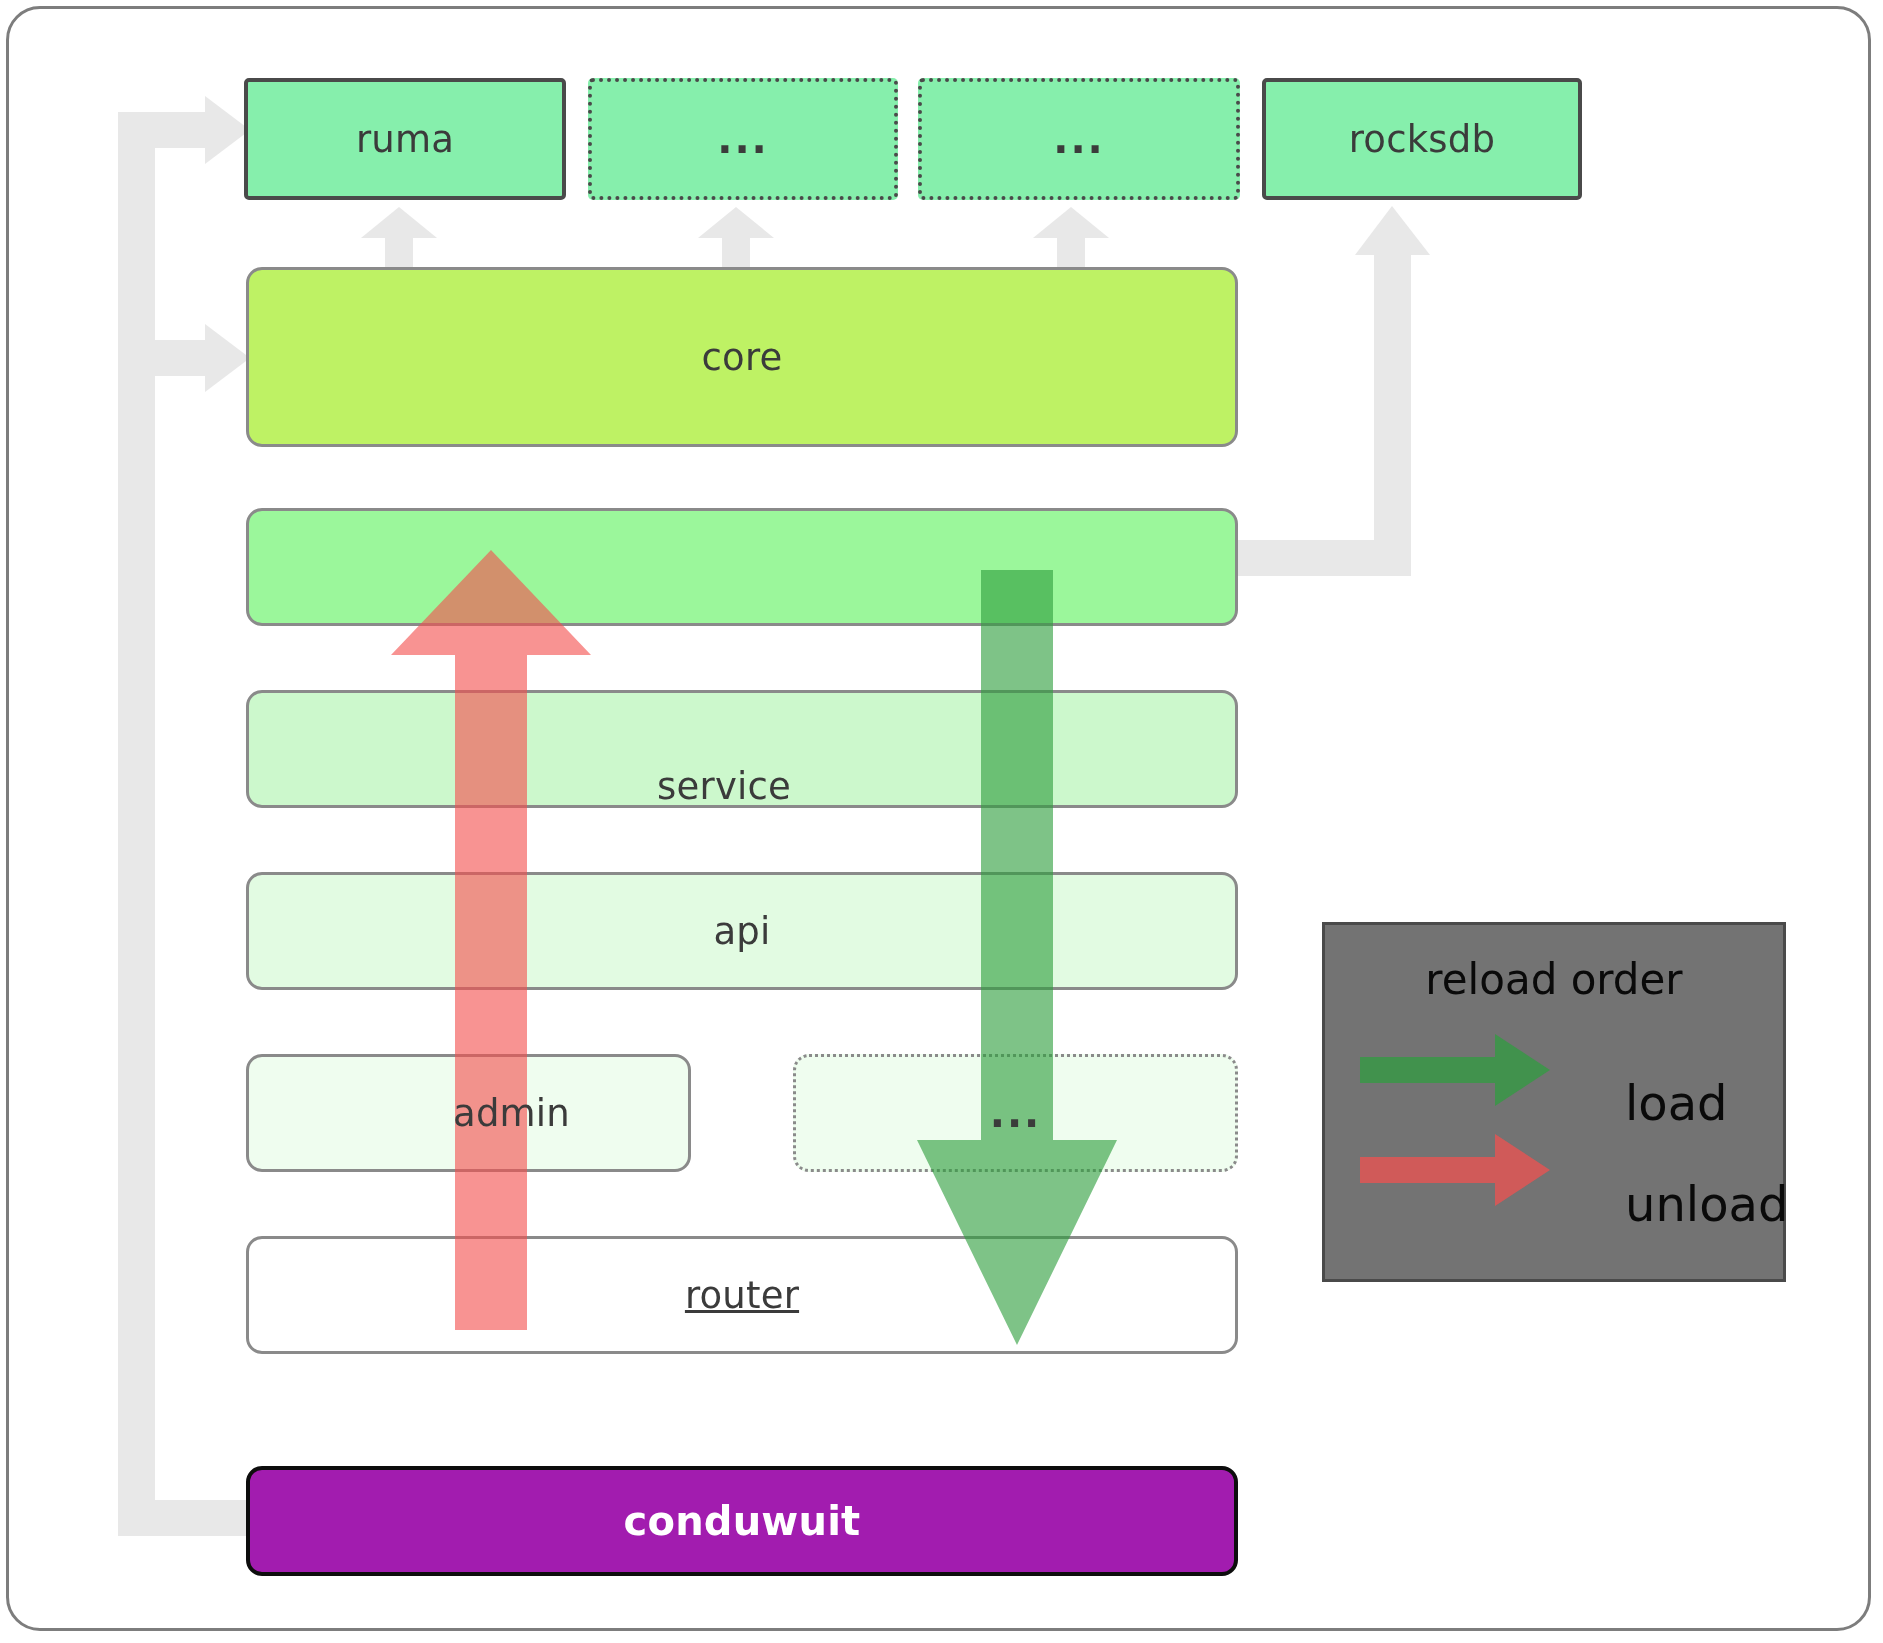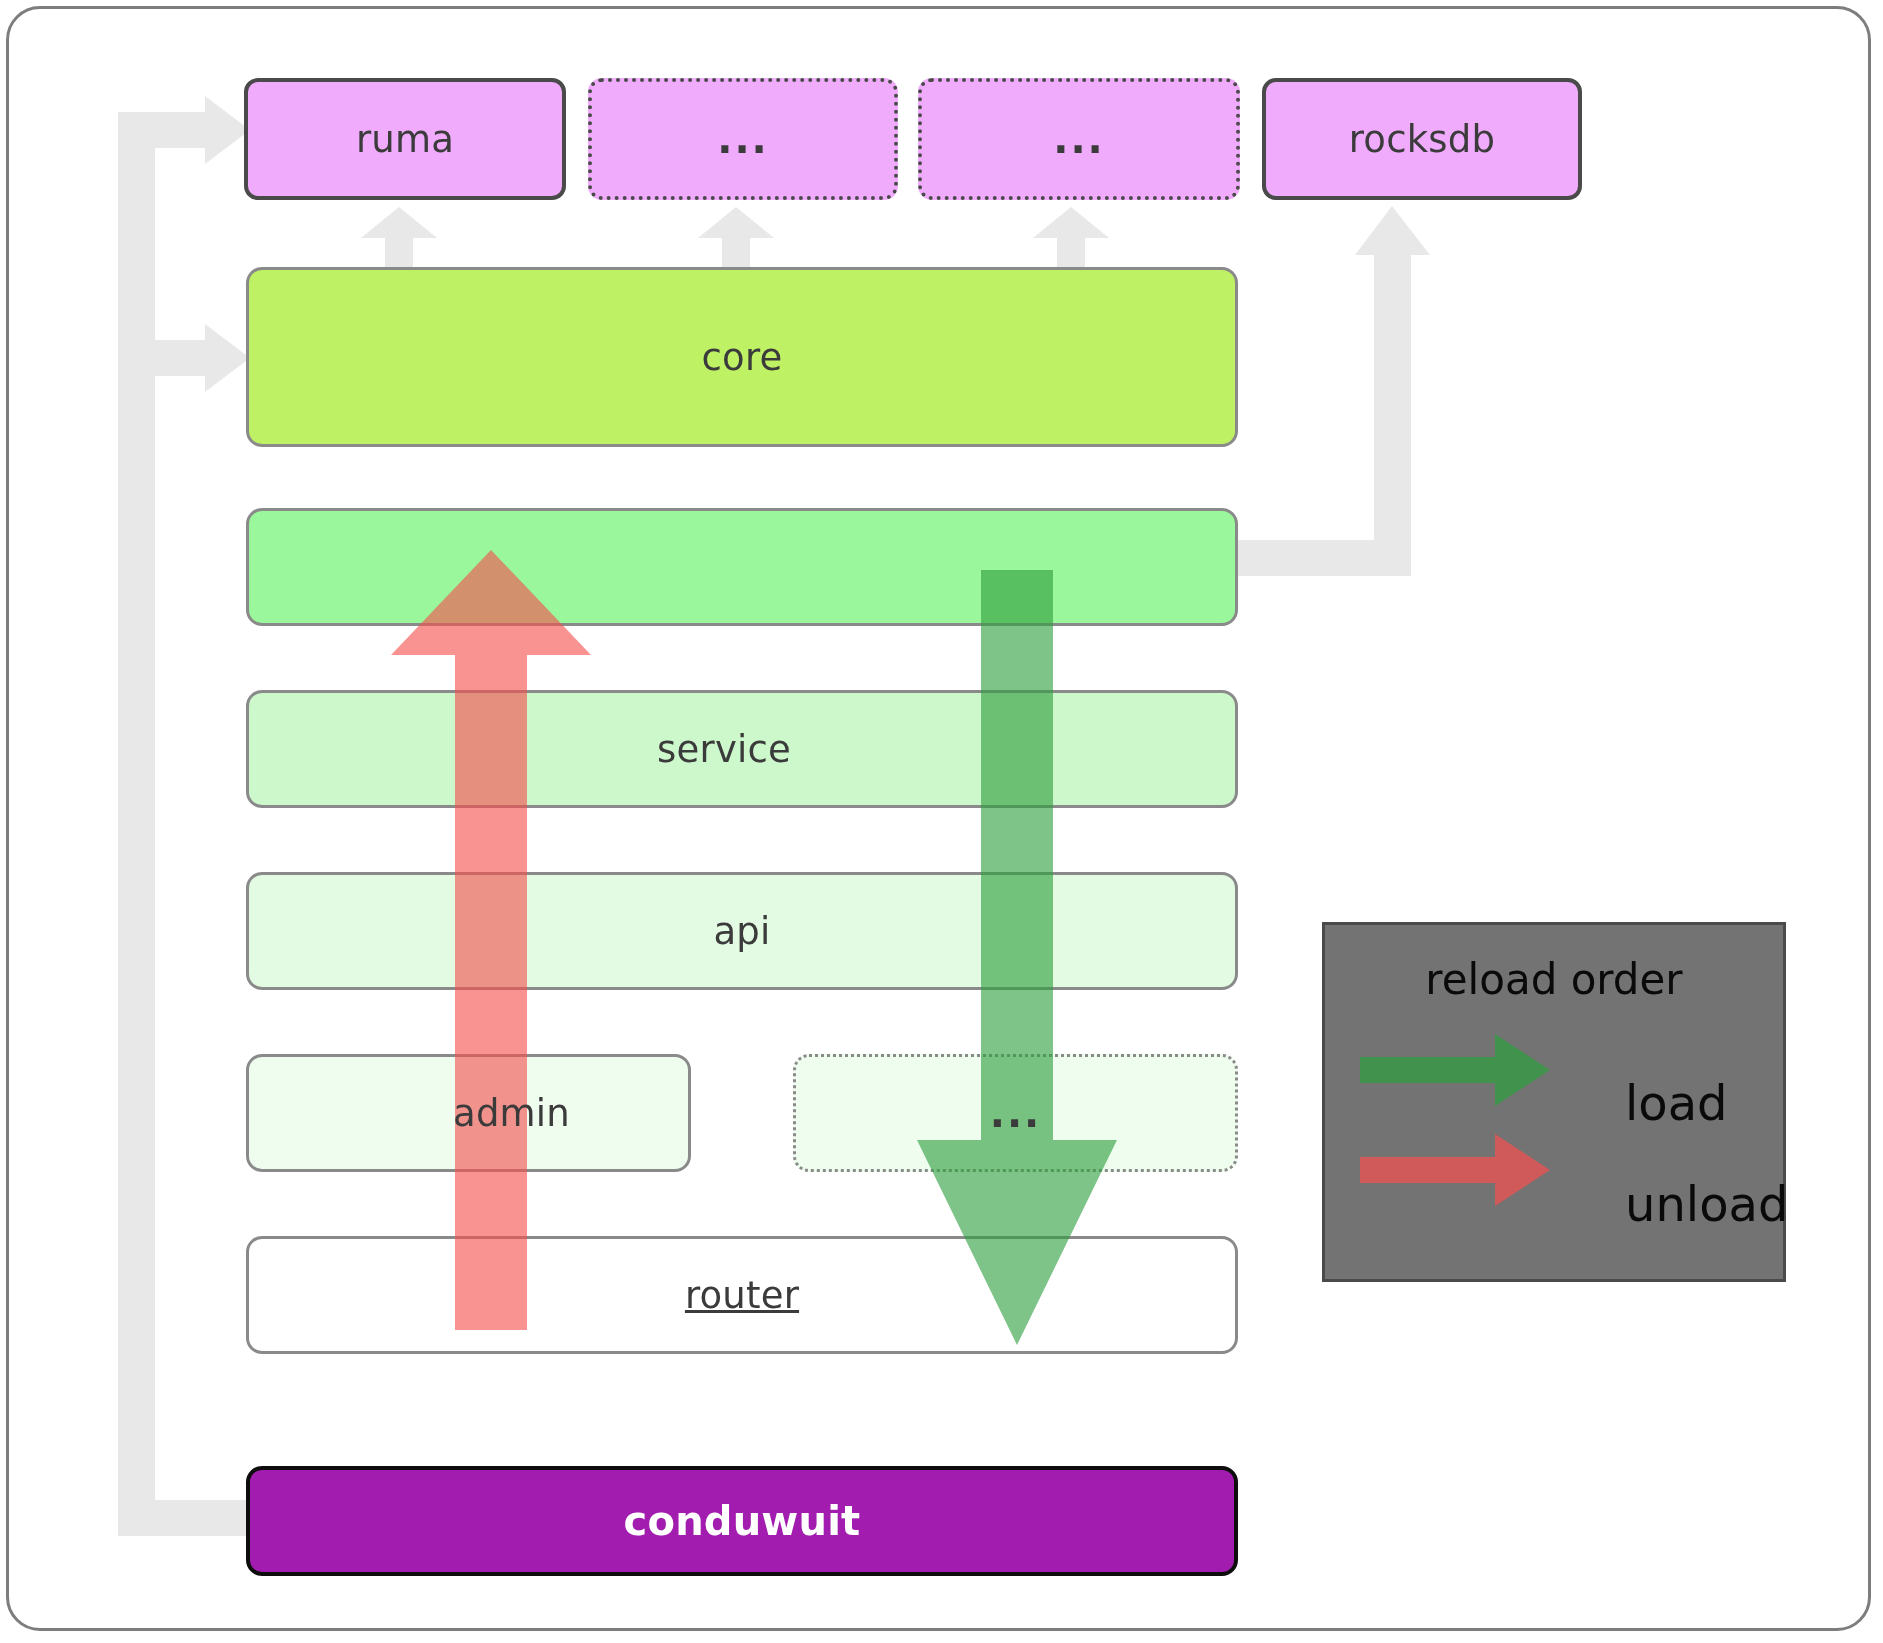--- a/index.html
+++ b/index.html
@@ -47,22 +47,22 @@
     letter-spacing: 0.2px;
   }
   .node-dots {
     font-size: 40px;
     line-height: 0.2;
     letter-spacing: 2px;
     font-weight: 700;
   }
   
   .crate {
-    background: #f0abfc;
-    border-radius: 14px;
+    background: #86efac;
+    border-radius: 5px;
     height: 122px;
   }
   .crate.solid {
     border: 4px solid #4a4a4a;
   }
   .crate.dotted {
     border: 4px dotted #4a4a4a;
   }
   
   .core-box {
@@ -198,21 +198,21 @@
 
     <g opacity="0.62">
       <polygon points="455,1330 455,655 391,655 491,550 591,655 527,655 527,1330" fill="#f4504f"></polygon>
     </g>
 
     <g opacity="0.62">
       <polygon points="981,570 981,1140 917,1140 1017,1345 1117,1140 1053,1140 1053,570" fill="#2e9e3e"></polygon>
     </g>
   </svg>
 
-  <div class="node big-label-over" style="left:246px; top:690px; width:956px; height:118px;">
+  <div class="node big-label-over" style="left:246px; top:690px; width:956px; height:118px;align-items:flex-end;">
     <span>service</span>
   </div>
   <div class="node big-label-over" style="left:246px; top:872px; width:992px; height:118px;text-align:right;">
     <span>api</span>
   </div>
   <div class="node big-label-over" style="left:246px; top:1054px; width:531px; height:118px;">
     <span>admin</span>
   </div>
   <div class="node big-label-over" style="left:793px; top:1054px; width:445px; height:118px;">
     <span class="node-dots">...</span>

